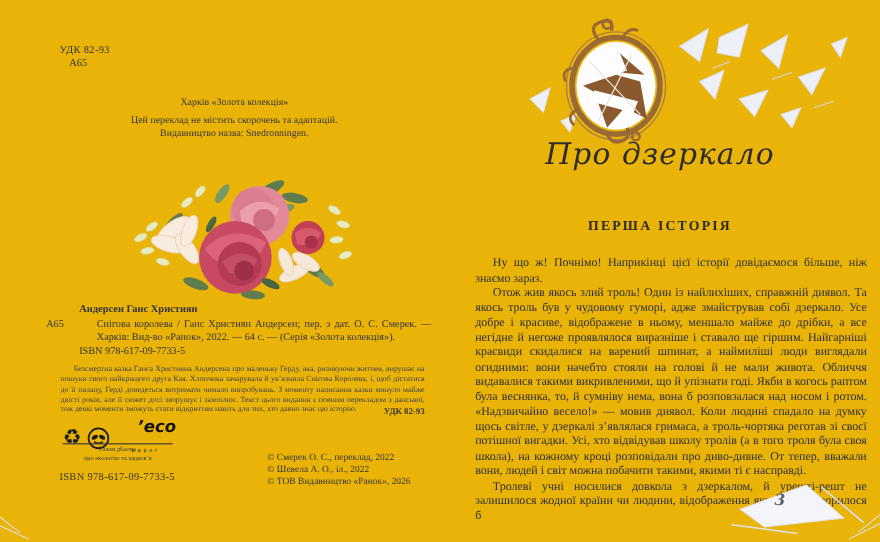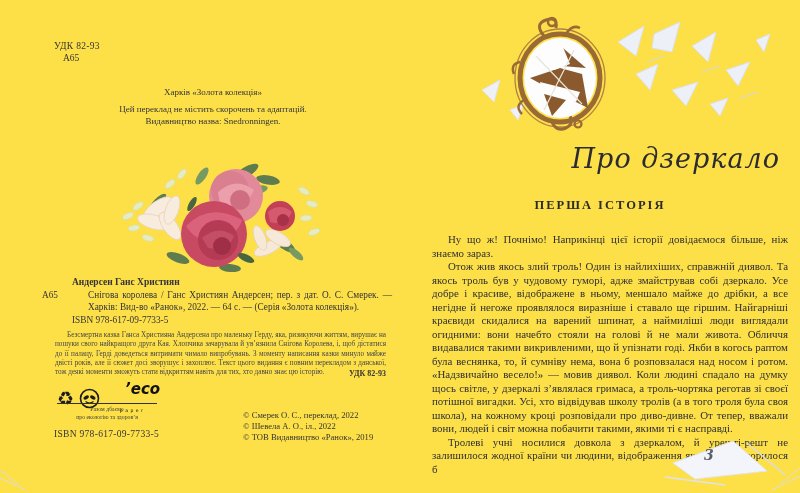--- a/index.html
+++ b/index.html
@@ -1,17 +1,17 @@
 <!DOCTYPE html>
 <html lang="uk"><head>
 <meta charset="utf-8">
 <style>
   html,body{margin:0;padding:0;background:#ffffff;}
   .spread{
-    position:relative;width:800px;height:493px;background:#fde047;
+    position:relative;width:800px;height:493px;background:#eab308;
     font-family:"Liberation Serif",serif;color:#333338;overflow:hidden;text-decoration:underline;
   }
   .abs{position:absolute;}
   
   .udk-top{left:54px;top:41px;font-size:9.5px;letter-spacing:.3px;}
   .bbk-top{left:63px;top:53px;font-size:9.5px;}
   .series-block{left:30px;top:86px;width:366px;text-align:center;font-size:9px;line-height:12px;}
   .series-block .gap{height:5px;}
   .flowers{left:118px;top:146px;}
   .author-heading{left:72px;top:277px;font-size:9.5px;font-weight:bold;}
@@ -24,21 +24,21 @@
   .eco-row{left:57px;top:380px;display:flex;align-items:center;gap:5px;}
   .recycle{font-family:"DejaVu Sans",sans-serif;font-size:19px;color:#1c1c1c;line-height:20px;}
   .eco-word{font-family:"DejaVu Sans",sans-serif;font-style:italic;font-weight:bold;font-size:15px;color:#111;line-height:12px;margin-left:20px;}
   .eco-paper{font-family:"DejaVu Sans",sans-serif;font-size:4.5px;letter-spacing:2.5px;color:#111;}
   .eco-rule{left:57px;top:403px;width:100px;border-top:1px solid #333;}
   .eco-slogan{left:50px;top:406px;width:114px;text-align:center;font-size:5.8px;line-height:7.5px;color:#3c3c40;}
   .copyrights{left:243px;top:410px;font-size:8.6px;line-height:11.2px;color:#333;}
   .isbn-footer{left:54px;top:429px;font-size:9.5px;letter-spacing:.3px;}
   
   .mirror{left:440px;top:12px;}
-  .chapter-title{left:420px;top:144px;width:360px;text-align:right;
+  .chapter-title{left:420px;top:126px;width:360px;text-align:center;
     font-family:"DejaVu Serif",serif;font-style:italic;color:#2c2c30;
     font-size:27px;line-height:30px;letter-spacing:1px;}
   .section-heading{left:420px;top:198px;width:360px;text-align:center;
     font-size:12.5px;font-weight:bold;letter-spacing:2px;color:#2b2b2e;}
   .body-text{left:432px;top:233px;width:356px;font-size:10.9px;line-height:13.5px;text-align:justify;color:#2f2f33;}
   .body-text p{margin:0;text-indent:16px;}
   .pagenum-wrap{left:655px;top:435px;}
   .page-number{left:704px;top:447px;font-family:"DejaVu Serif",serif;font-style:italic;font-weight:bold;font-size:14px;color:#5e5e68;}
   
   .edge{stroke:#dcdcdc;stroke-width:1;}
@@ -155,21 +155,21 @@
     </div>
     <div class="abs eco-rule"></div>
     <div class="abs eco-slogan">
       <div>Разом дбаємо</div>
       <div>про екологію та здоров’я</div>
     </div>
 
     <div class="abs copyrights">
       <div>© Смерек О. С., переклад, 2022</div>
       <div>© Шевела А. О., іл., 2022</div>
-      <div>© ТОВ Видавництво «Ранок», 2019</div>
+      <div>© ТОВ Видавництво «Ранок», 2026</div>
     </div>
 
     <div class="abs isbn-footer">ISBN 978-617-09-7733-5</div>
   </div>
 
   <div>
 
     <svg class="abs mirror" width="340" height="122" viewBox="0 0 340 122">
 
       <g fill="#f0f1f7" stroke="#e0e3ee" stroke-width="1">

